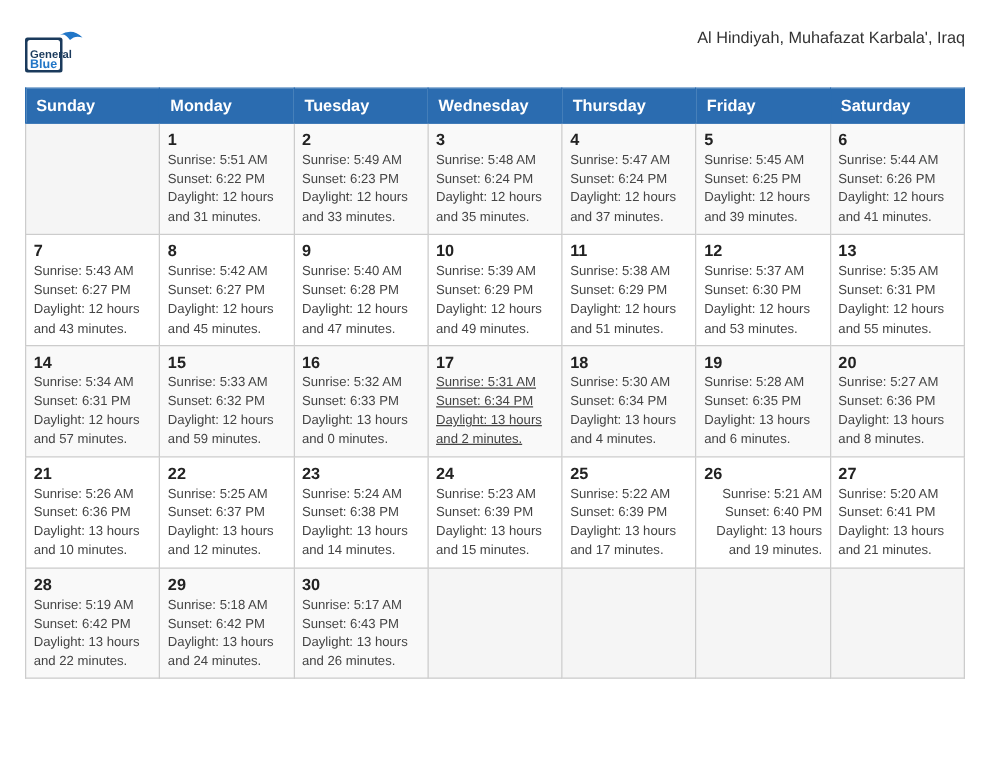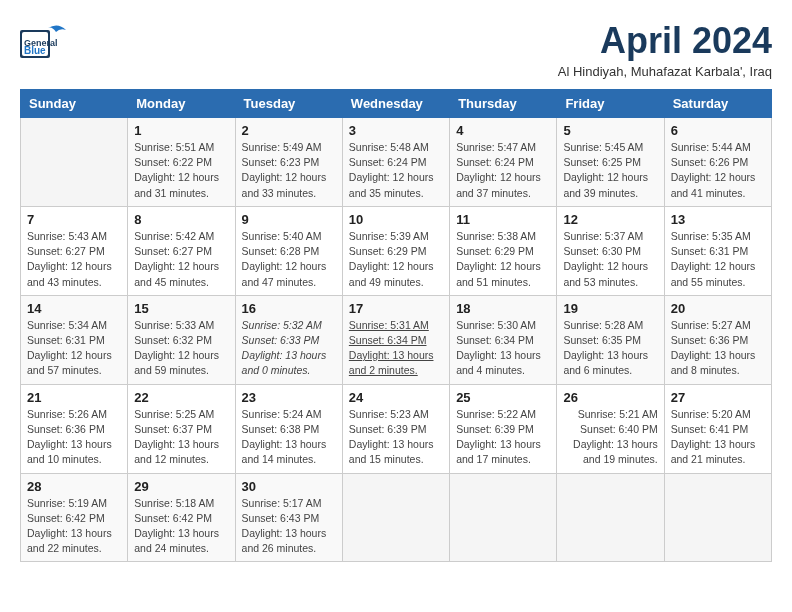--- a/index.html
+++ b/index.html
@@ -89,21 +89,20 @@
           <rect x="0" y="10" width="30" height="28" rx="2" fill="#1a3a5c"></rect>
           <rect x="2" y="12" width="26" height="24" rx="2" fill="#fff"></rect>
           <text x="4" y="26" font-size="9" fill="#1a3a5c" font-weight="bold">General</text>
           <text x="4" y="34" font-size="10" fill="#2176c7" font-weight="bold">Blue</text>
           <path d="M28 8 Q38 2 46 10 Q40 8 36 12 Q32 6 28 8Z" fill="#2176c7"></path>
         </svg>
       </div>
     </div>
   </div>
   <div class="title-block">
-    <div class="month-title">April 2024</div>
     <div class="subtitle">Al Hindiyah, Muhafazat Karbala', Iraq</div>
   </div>
 </div>
 
 <table>
   <thead>
     <tr id="weekday-header">
         <th>Sunday</th>
         <th>Monday</th>
         <th>Tuesday</th>
@@ -220,21 +219,21 @@
         </td>
         <td>
           <span class="day-num">15</span>
           <div class="day-info" style="white-space: pre-line;">Sunrise: 5:33 AM
 Sunset: 6:32 PM
 Daylight: 12 hours
 and 59 minutes.</div>
         </td>
         <td>
           <span class="day-num">16</span>
-          <div class="day-info" style="white-space: pre-line; font-style: italic;">Sunrise: 5:32 AM
+          <div class="day-info" style="white-space: pre-line;">Sunrise: 5:32 AM
 Sunset: 6:33 PM
 Daylight: 13 hours
 and 0 minutes.</div>
         </td>
         <td>
           <span class="day-num">17</span>
           <div class="day-info" style="white-space: pre-line; text-decoration: underline;">Sunrise: 5:31 AM
 Sunset: 6:34 PM
 Daylight: 13 hours
 and 2 minutes.</div>

